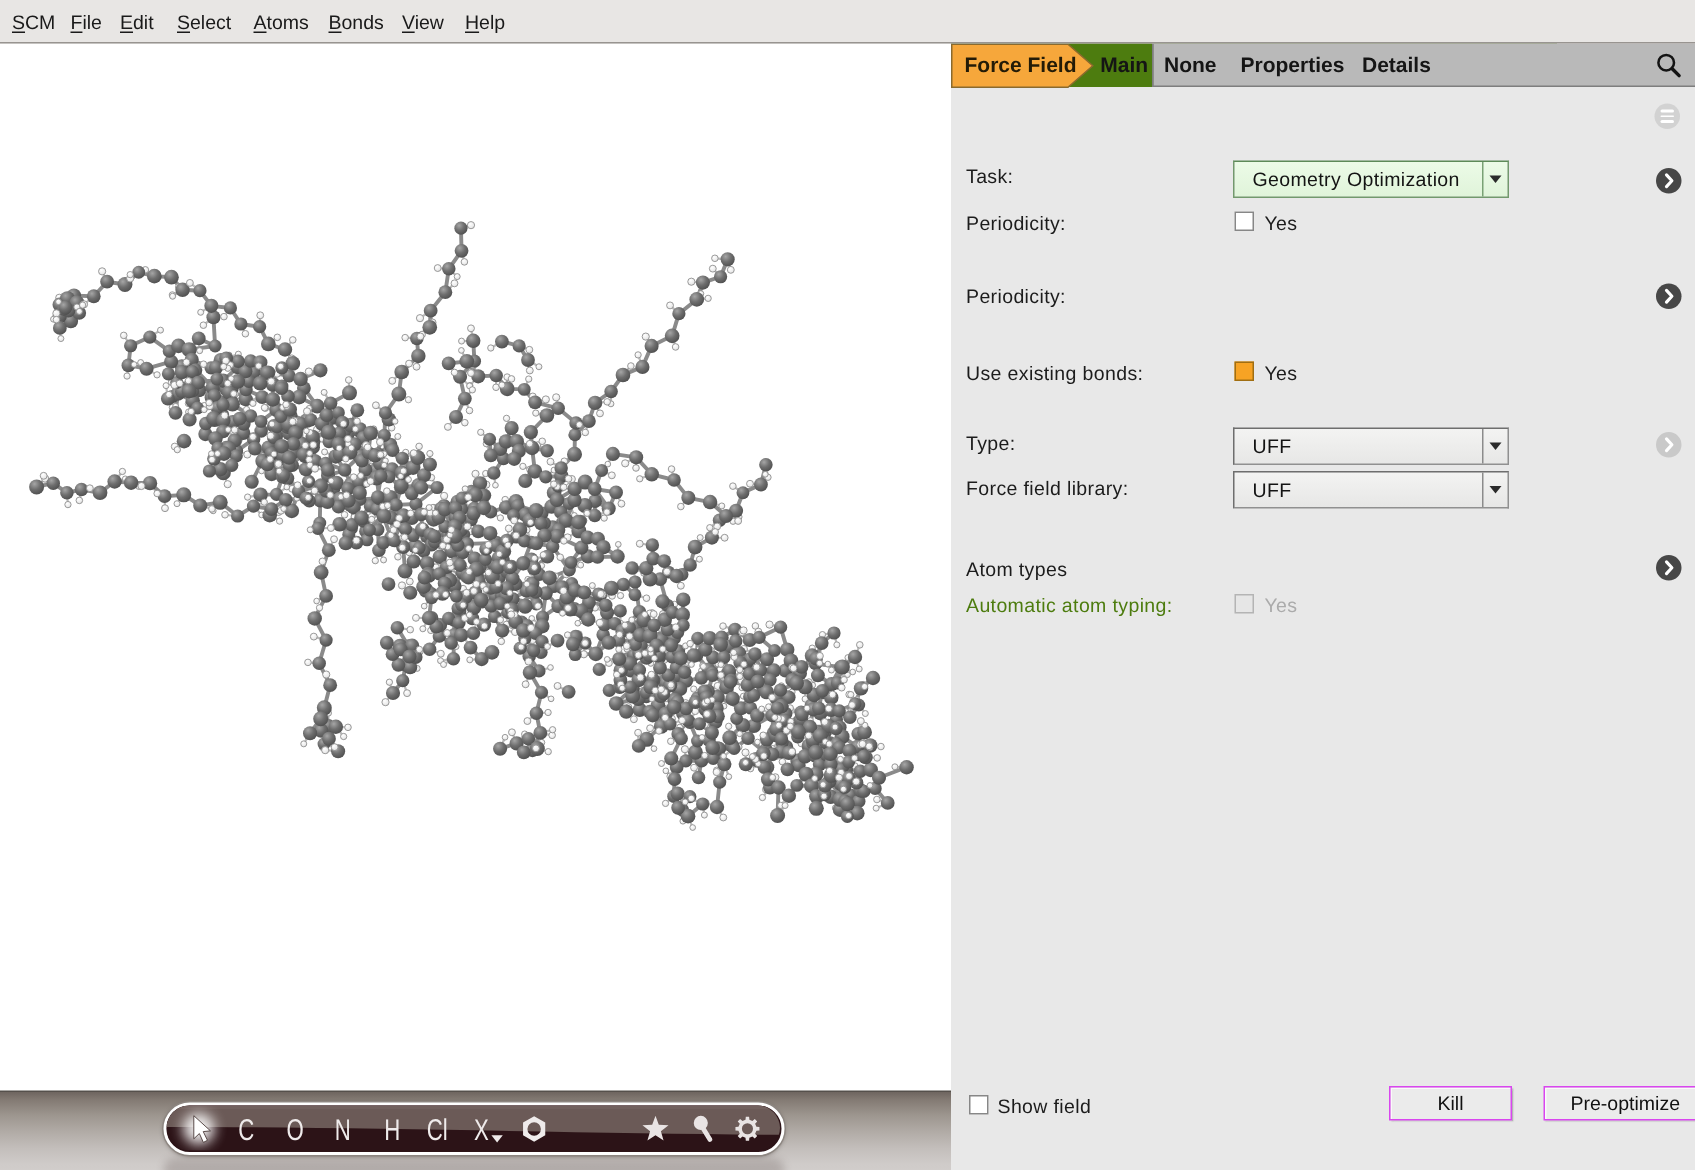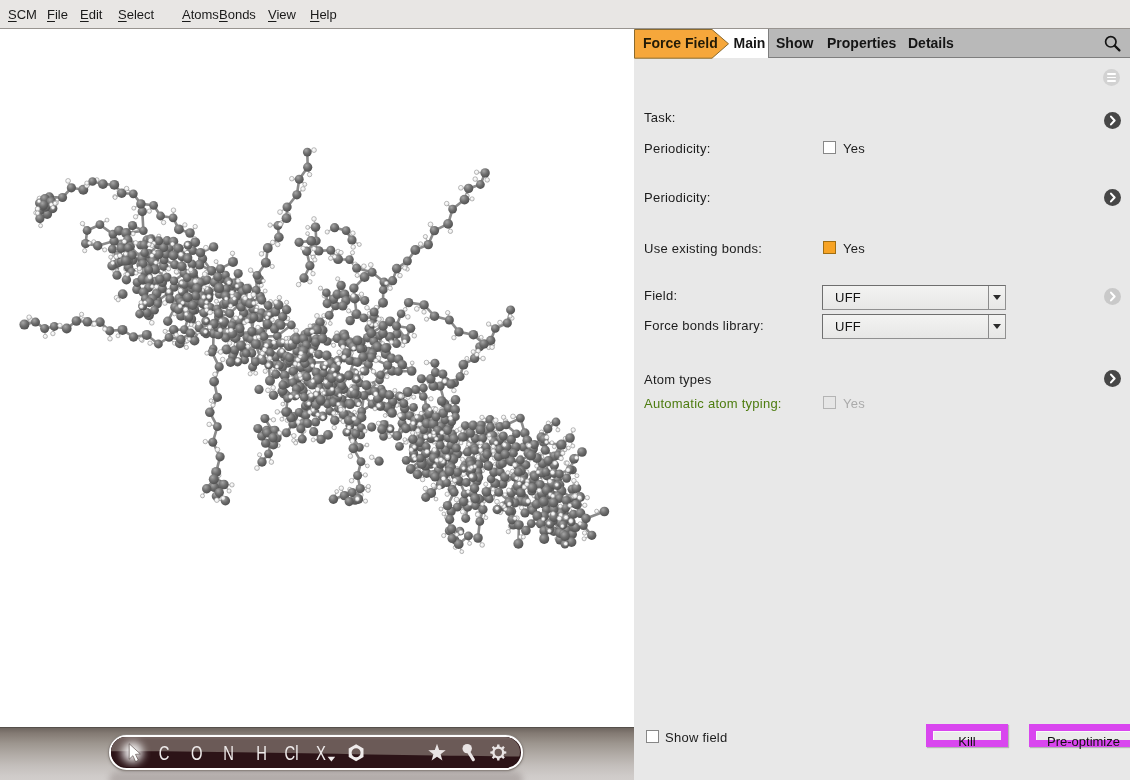--- a/index.html
+++ b/index.html
@@ -3,49 +3,49 @@
 *{margin:0;padding:0;box-sizing:border-box}
 html,body{width:1130px;height:780px;overflow:hidden;font-family:"Liberation Sans",sans-serif;background:#e8e8e8}
 #menubar{position:absolute;left:0;top:0;width:1130px;height:29px;z-index:5;background:#e8e6e4;border-bottom:1px solid #989490;font-size:13px;color:#1a1a1a}
 #menubar span{position:absolute;top:7px}
 #canvas{position:absolute;left:0;top:28px;width:634px;height:752px;background:#fff}
 #mol{position:absolute;left:0;top:0}
 #strip{position:absolute;left:0;top:699px;width:634px;height:53px;background:linear-gradient(180deg,#6e655f 0%,#837a73 10%,#9d968f 30%,#b2aca7 52%,#c3bebb 72%,#cfcbc9 92%,#d1cdcb 100%);border-top:1px solid #55504b}
 #pillrefl{position:absolute;left:109px;top:744px;width:414px;height:16px;border-radius:10px;background:#4a3a38;opacity:.22;filter:blur(3px)}
 #pill{position:absolute;left:109px;top:707px;width:414px;height:35px;border-radius:17.5px;background:#2c1317;border:2.5px solid #fff;box-shadow:0 0 0 1px #8d8681, 0 1px 3px rgba(60,50,45,.5)}
 #panel{position:absolute;left:634px;top:28px;width:496px;height:752px;background:#e8e8e8}
-#tabbar{position:absolute;left:0;top:0;width:404px;height:30px;background:#ffffff}
+#tabbar{position:absolute;left:0;top:0;width:404px;height:30px;background:#4d7c0f}
 #tabgrey{position:absolute;left:134px;top:1px;width:362px;height:29px;background:#b9b9b9;border-bottom:1px solid #7e7e7e;border-left:1px solid #7e7e7e}
 .tabt{position:absolute;top:7px;font-size:14px;font-weight:bold;color:#151515}
 #ham{position:absolute;left:469px;top:41px;width:17px;height:17px;border-radius:50%;background:#d2d2d2}
 #ham i{position:absolute;left:4px;width:9px;height:1.6px;background:#fff;border-radius:1px}
 .lbl{position:absolute;font-size:13px;color:#1c1c1c;white-space:nowrap;letter-spacing:.25px}
 .lbl.dis{color:#4d7c0f}
 .combo{position:absolute;left:188px;width:184px;height:25px;background:linear-gradient(180deg,#f3f3f2,#e7e7e6);border:1px solid #6e6e6e;border-right-color:#909090;border-bottom-color:#909090;font-size:13px;color:#141414}
 .combo .tx{position:absolute;left:12px;top:4px;letter-spacing:.25px}
 .combo .ar{position:absolute;right:0;top:0;width:17px;height:23px;border-left:1px solid #8b8b8b}
 .combo .ar:after{content:"";position:absolute;left:4px;top:9px;border-left:4.5px solid transparent;border-right:4.5px solid transparent;border-top:5.5px solid #2b2b2b}
 .combo.green{background:linear-gradient(180deg,#ecfbe7,#e0f4da);border-color:#72996d;border-top-color:#5d8a58}
 .cb{position:absolute;left:189px;width:13px;height:13px;background:#fff;border:1px solid #878787}
 .cb.on{background:#f7a324;border-color:#a06e12}
 .cb.dis{background:#e6e6e6;border-color:#b4b4b4}
 .yes{position:absolute;left:209px;font-size:13px;color:#1c1c1c;letter-spacing:.25px}
 .yes.dis{color:#ababab}
 .rbtn{position:absolute;left:470px;width:17px;height:17px;border-radius:50%;background:#474747}
 .rbtn.dis{background:#c9c9c9}
 .rbtn svg{position:absolute;left:0;top:0}
-.btn{position:absolute;top:696px;height:23px;background:#ebebeb;border:7px solid #d946ef;box-shadow:inset 1px 1px 0 #fafafa,1px 1px 1px rgba(0,0,0,.22);font-size:13px;color:#111;text-align:center;line-height:21px}
+.btn{position:absolute;top:696px;height:23px;background:#ebebeb;border:1px solid #d946ef;box-shadow:inset 1px 1px 0 #fafafa,1px 1px 1px rgba(0,0,0,.22);font-size:13px;color:#111;text-align:center;line-height:21px}
 u{text-decoration:underline;text-underline-offset:2px}
 </style></head><body>
 <div id="menubar">
 <span style="left:8px"><u>S</u>CM</span>
 <span style="left:47px"><u>F</u>ile</span>
 <span style="left:80px"><u>E</u>dit</span>
 <span style="left:118px"><u>S</u>elect</span>
-<span style="left:182px"><u>A</u>toms</span>
+<span style="left:169px"><u>A</u>toms</span>
 <span style="left:219px"><u>B</u>onds</span>
 <span style="left:268px"><u>V</u>iew</span>
 <span style="left:310px"><u>H</u>elp</span>
 </div>
 <div id="canvas">
 <svg id="mol" width="634" height="700" viewBox="0 0 634 700">
       <defs>
         <radialGradient id="gc" cx="0.36" cy="0.3" r="0.85">
           <stop offset="0" stop-color="#a6a6a6"></stop>
           <stop offset="0.45" stop-color="#6e6e6e"></stop>
@@ -1967,35 +1967,39 @@
 </div>
 <div id="panel">
 <div id="tabbar">
 <div id="tabgrey"></div>
 <svg width="100" height="32" style="position:absolute;left:0;top:0">
 <path d="M0.5,1.5 L78,1.5 L94.5,15.8 L78,30.2 L0.5,30.2 Z" fill="#f6a73b" stroke="#8a6a2e" stroke-width="1"></path>
 </svg>
 <span class="tabt" style="left:9px;color:#231b07">Force Field</span>
 <span class="tabt" style="left:99.5px">Main</span>
 <div style="position:absolute;left:134px;top:1px;width:1px;height:29px;background:#7e7e7e"></div>
-<span class="tabt" style="left:142px">Show</span>
+<span class="tabt" style="left:142px">None</span>
 <span class="tabt" style="left:193px">Properties</span>
 <span class="tabt" style="left:274px">Details</span>
 <svg width="20" height="20" style="position:absolute;left:469px;top:6px" viewBox="0 0 20 20">
         <circle cx="7.8" cy="7.8" r="5.2" fill="none" stroke="#141414" stroke-width="1.7"></circle>
         <line x1="11.8" y1="11.8" x2="16.4" y2="16.4" stroke="#141414" stroke-width="2.3" stroke-linecap="round"></line>
       </svg>
 </div>
 <div id="ham">
       <i style="top:4px"></i>
       <i style="top:7.5px"></i>
       <i style="top:11px"></i>
     </div>
 
 <span class="lbl" style="left:10px;top:82px">Task:</span>
+<div class="combo green" style="top:79px">
+      <span class="tx">Geometry Optimization</span>
+      <span class="ar" style="border-left-color:#79a174"></span>
+    </div>
 <div class="rbtn" style="top:83.5px">
       <svg width="17" height="17">
         <path d="M7,4.6 L10.6,8.5 L7,12.4" fill="none" stroke="#fff" stroke-width="2.1" stroke-linecap="round" stroke-linejoin="round"></path>
       </svg>
     </div>
 
 <span class="lbl" style="left:10px;top:113px">Periodicity:</span>
 <div class="cb" style="top:113px"></div>
 <span class="yes" style="top:113px">Yes</span>
 
@@ -2003,32 +2007,32 @@
 <div class="rbtn" style="top:160.5px">
       <svg width="17" height="17">
         <path d="M7,4.6 L10.6,8.5 L7,12.4" fill="none" stroke="#fff" stroke-width="2.1" stroke-linecap="round" stroke-linejoin="round"></path>
       </svg>
     </div>
 
 <span class="lbl" style="left:10px;top:213px">Use existing bonds:</span>
 <div class="cb on" style="top:213px"></div>
 <span class="yes" style="top:213px">Yes</span>
 
-<span class="lbl" style="left:10px;top:260px">Field:</span>
+<span class="lbl" style="left:10px;top:260px">Type:</span>
 <div class="combo" style="top:257px">
       <span class="tx">UFF</span>
       <span class="ar"></span>
     </div>
 <div class="rbtn dis" style="top:260px">
       <svg width="17" height="17">
         <path d="M7,4.6 L10.6,8.5 L7,12.4" fill="none" stroke="#fff" stroke-width="2.1" stroke-linecap="round" stroke-linejoin="round"></path>
       </svg>
     </div>
 
-<span class="lbl" style="left:10px;top:290px">Force bonds library:</span>
+<span class="lbl" style="left:10px;top:290px">Force field library:</span>
 <div class="combo" style="top:286px">
       <span class="tx">UFF</span>
       <span class="ar"></span>
     </div>
 
 <span class="lbl" style="left:10px;top:344px">Atom types</span>
 <div class="rbtn" style="top:342px">
       <svg width="17" height="17">
         <path d="M7,4.6 L10.6,8.5 L7,12.4" fill="none" stroke="#fff" stroke-width="2.1" stroke-linecap="round" stroke-linejoin="round"></path>
       </svg>

